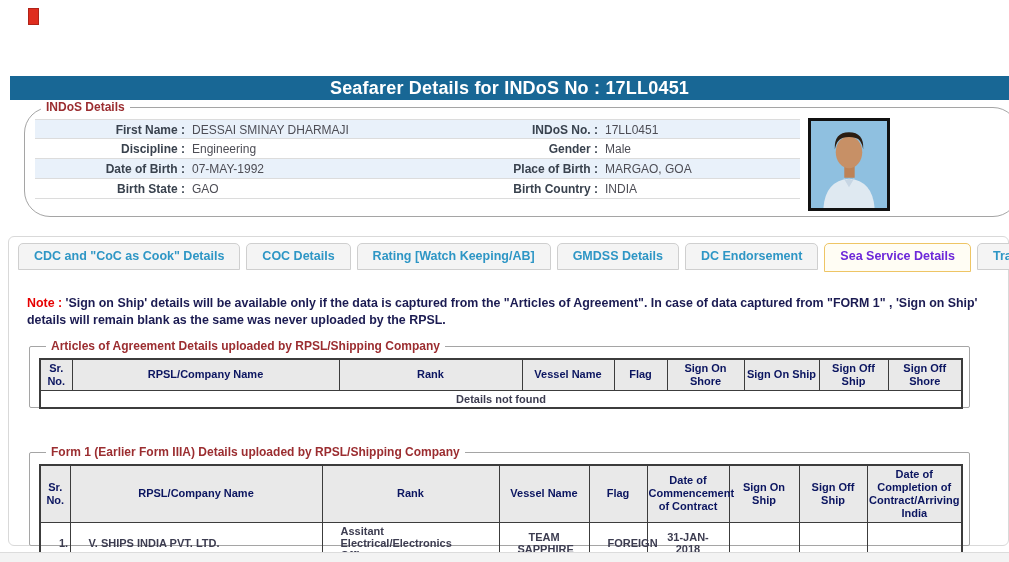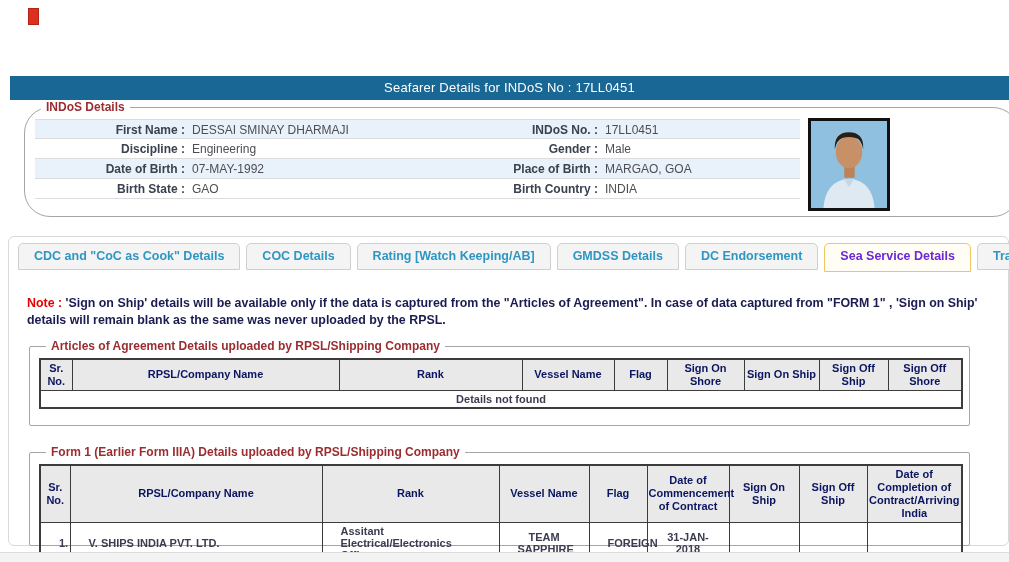--- a/index.html
+++ b/index.html
@@ -8,21 +8,21 @@
     width:1009px; height:562px; position:relative; overflow:hidden;
     font-family:"Liberation Sans", sans-serif;
   }
 
   
   .broken-img { position:absolute; left:28px; top:8px; width:11px; height:17px;
     background:#df2d1e; border:1px solid #b02318; }
 
   
   .titlebar { position:absolute; left:10px; top:76px; width:999px; height:24px;
-    background:#186795; color:#fff; font-weight:normal; font-size:13px;
+    background:#186795; color:#fff; font-weight:bold; font-size:18px;
     text-align:center; line-height:24px; letter-spacing:.2px; }
 
   
   .fset { position:absolute; border:1px solid #a5a5a5; background:#fff; border-radius:2px; }
   .fset > .legend { position:absolute; top:-8px; left:16px; background:#fff;
     padding:0 5px; font-size:12px; font-weight:bold; color:#9b2d30; white-space:nowrap; }
 
   
   .indos { left:24px; top:107px; width:995px; height:110px;border-radius:26px; }
   .indos-rows { position:absolute; left:10px; top:11px; width:765px; }
@@ -45,21 +45,21 @@
   .tabs { position:absolute; left:9px; top:6px; display:flex; gap:6px; }
   .tab { height:27px; line-height:25px; padding:0 15px; background:#f4f4f4;
     border:1px solid #cfcfcf; border-radius:5px 5px 0 0; color:#2e96c5;
     font-size:12.5px; font-weight:bold; white-space:nowrap; cursor:pointer; }
   .tab.active { background:#fffdf4; border-color:#eec565; color:#6d28d9; height:29px; }
 
   .note { position:absolute; left:18px; top:58px; width:958px;
     font-size:12.4px; font-weight:bold; color:#1b1b52; line-height:1.35; }
   .note .red { color:#e60000; }
 
-  .fset.inner1 { left:20px; top:109px; width:941px; height:80px; }
+  .fset.inner1 { left:20px; top:109px; width:941px; height:62px; }
   .fset.inner2 { left:20px; top:185px; width:941px; height:94px;margin-top:30px; }
 
   table.grid { border-collapse:collapse; table-layout:fixed;
     position:absolute; left:9px; top:11px; width:922px;
     border:2px solid #3c3c3c; }
   table.grid th { background:#e9e9e9; color:#0b1560; font-size:11px; font-weight:bold;
     border:1px solid #3c3c3c; padding:2px 1px; line-height:1.18; text-align:center;
     vertical-align:middle; }
   table.grid td { border:1px solid #3c3c3c; font-size:11px; font-weight:bold;
     color:#3c3c50; padding:2px 18px; vertical-align:middle; }

